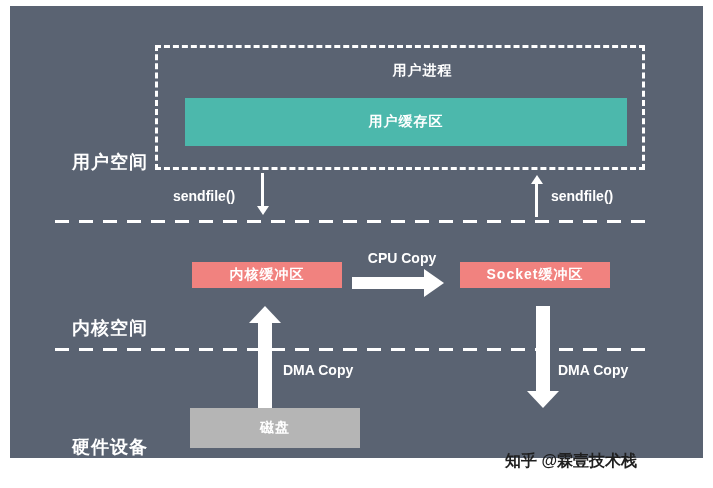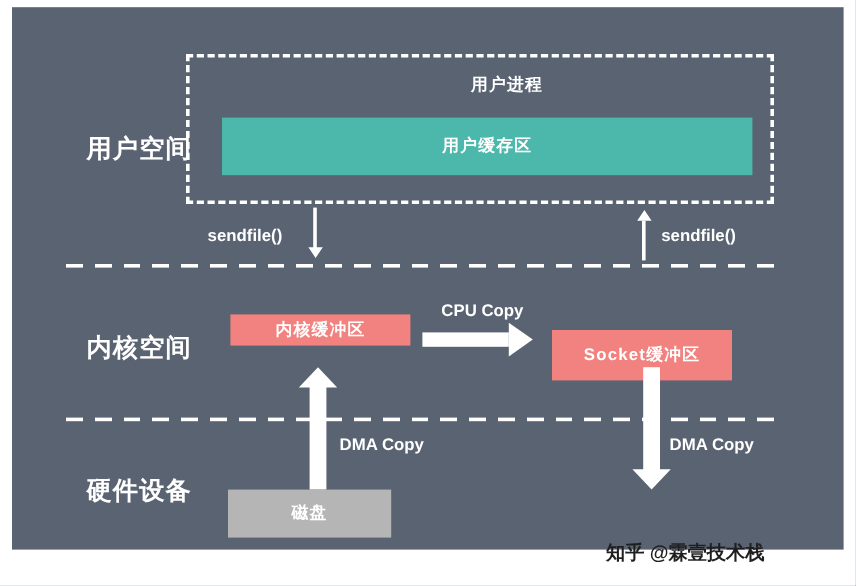--- a/index.html
+++ b/index.html
@@ -4,21 +4,21 @@
 <style>
   :root{
     --page:#ffffff; --background:#5a6372; --teal:#4cb8ac; --pink:#f1827f;
     --gray:#b5b5b5; --line:#ffffff; --text:#ffffff; --watermark_text:#1f1f1f;
   }
   *{box-sizing:border-box;}
   body{margin:0;font-family:"Liberation Sans","DejaVu Sans",sans-serif;}
   .page{position:relative;width:713px;height:488px;background:var(--page);overflow:hidden;}
   .panel{position:absolute;left:10px;top:6px;width:693px;height:452px;background:var(--background);}
   .abs{position:absolute;}
-  .sec-label{color:var(--text);font-size:21px;font-weight:bold;letter-spacing:1px;}
+  .sec-label{color:var(--text);font-size:18px;font-weight:bold;letter-spacing:1px;margin-top:40px;}
   .dashed-rect{border:3px dashed var(--line);}
   .dash-line{height:3px;background:repeating-linear-gradient(90deg,var(--line) 0 14px,transparent 14px 24px);}
   .node{display:flex;align-items:center;justify-content:center;color:var(--text);
         font-size:14px;font-weight:bold;letter-spacing:1px;}
   .node.teal{background:var(--teal);}
   .node.pink{background:var(--pink);}
   .node.gray{background:var(--gray);}
   .edge-label{color:var(--text);font-size:14px;font-weight:bold;}
   
   .thin-shaft{width:3px;background:var(--line);}
@@ -50,32 +50,32 @@
   <div class="abs thin-shaft" style="left:261px;top:173px;height:34px;"></div>
   <div class="abs head-down-sm" style="left:257px;top:206px;"></div>
 
   <div class="abs edge-label" style="left:551px;top:188px;">sendfile()</div>
   <div class="abs head-up-sm" style="left:531px;top:175px;"></div>
   <div class="abs thin-shaft" style="left:535px;top:184px;height:33px;"></div>
 
   <div class="abs dash-line" style="left:55px;top:220px;width:600px;"></div>
 
   <div class="abs node pink" style="left:192px;top:262px;width:150px;height:26px;">内核缓冲区</div>
-  <div class="abs node pink" style="left:460px;top:275px;width:150px;height:42px;">Socket缓冲区</div>
+  <div class="abs node pink" style="left:460px;top:262px;width:150px;height:26px;">Socket缓冲区</div>
 
   <div class="abs edge-label" style="left:347px;top:250px;width:110px;text-align:center;">CPU Copy</div>
   <div class="abs shaft-h" style="left:352px;top:277px;width:72px;"></div>
   <div class="abs head-right" style="left:424px;top:269px;"></div>
 
   <div class="abs dash-line" style="left:55px;top:348px;width:600px;"></div>
 
   <div class="abs head-up" style="left:249px;top:306px;"></div>
   <div class="abs shaft-v" style="left:258px;top:322px;height:86px;"></div>
   <div class="abs edge-label" style="left:283px;top:362px;">DMA Copy</div>
 
   <div class="abs shaft-v" style="left:536px;top:306px;height:86px;"></div>
   <div class="abs head-down" style="left:527px;top:391px;"></div>
   <div class="abs edge-label" style="left:558px;top:362px;">DMA Copy</div>
 
-  <div class="abs node gray" style="left:190px;top:408px;width:136px;height:40px;">磁盘</div>
+  <div class="abs node gray" style="left:190px;top:408px;width:170px;height:40px;">磁盘</div>
 
   <div class="watermark" style="left:505px;top:451px;">知乎 @霖壹技术栈</div>
 </div>
 
 </body></html>

